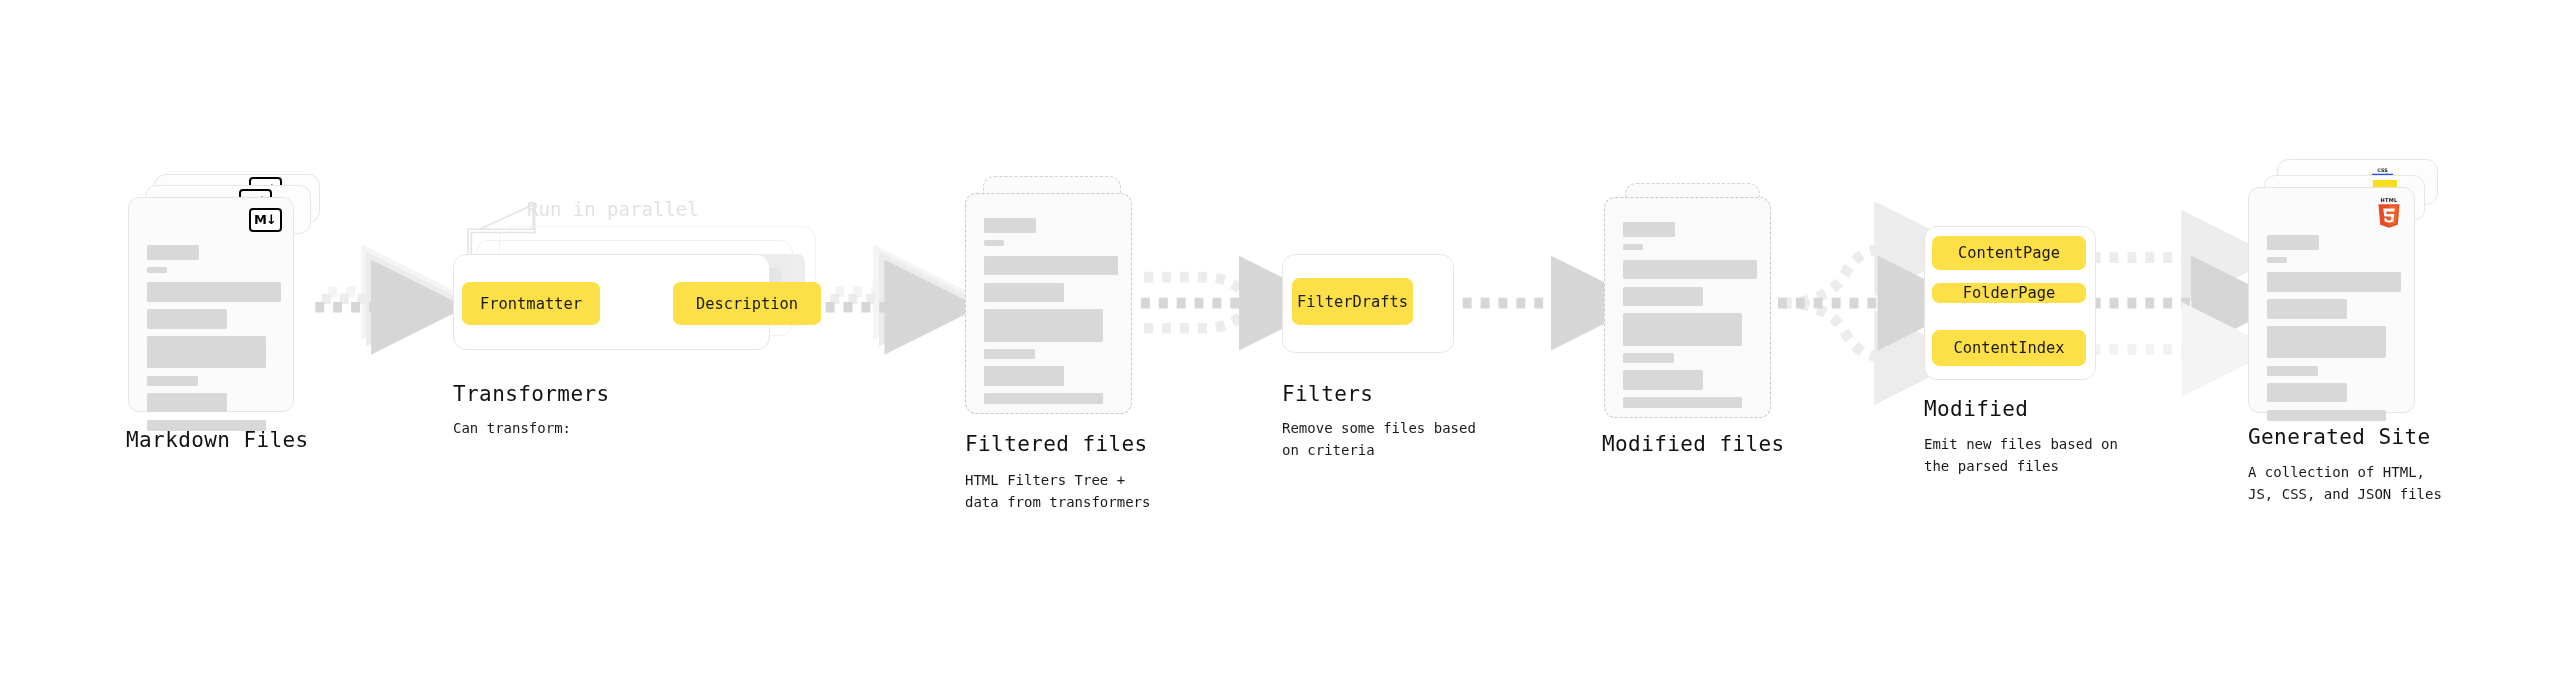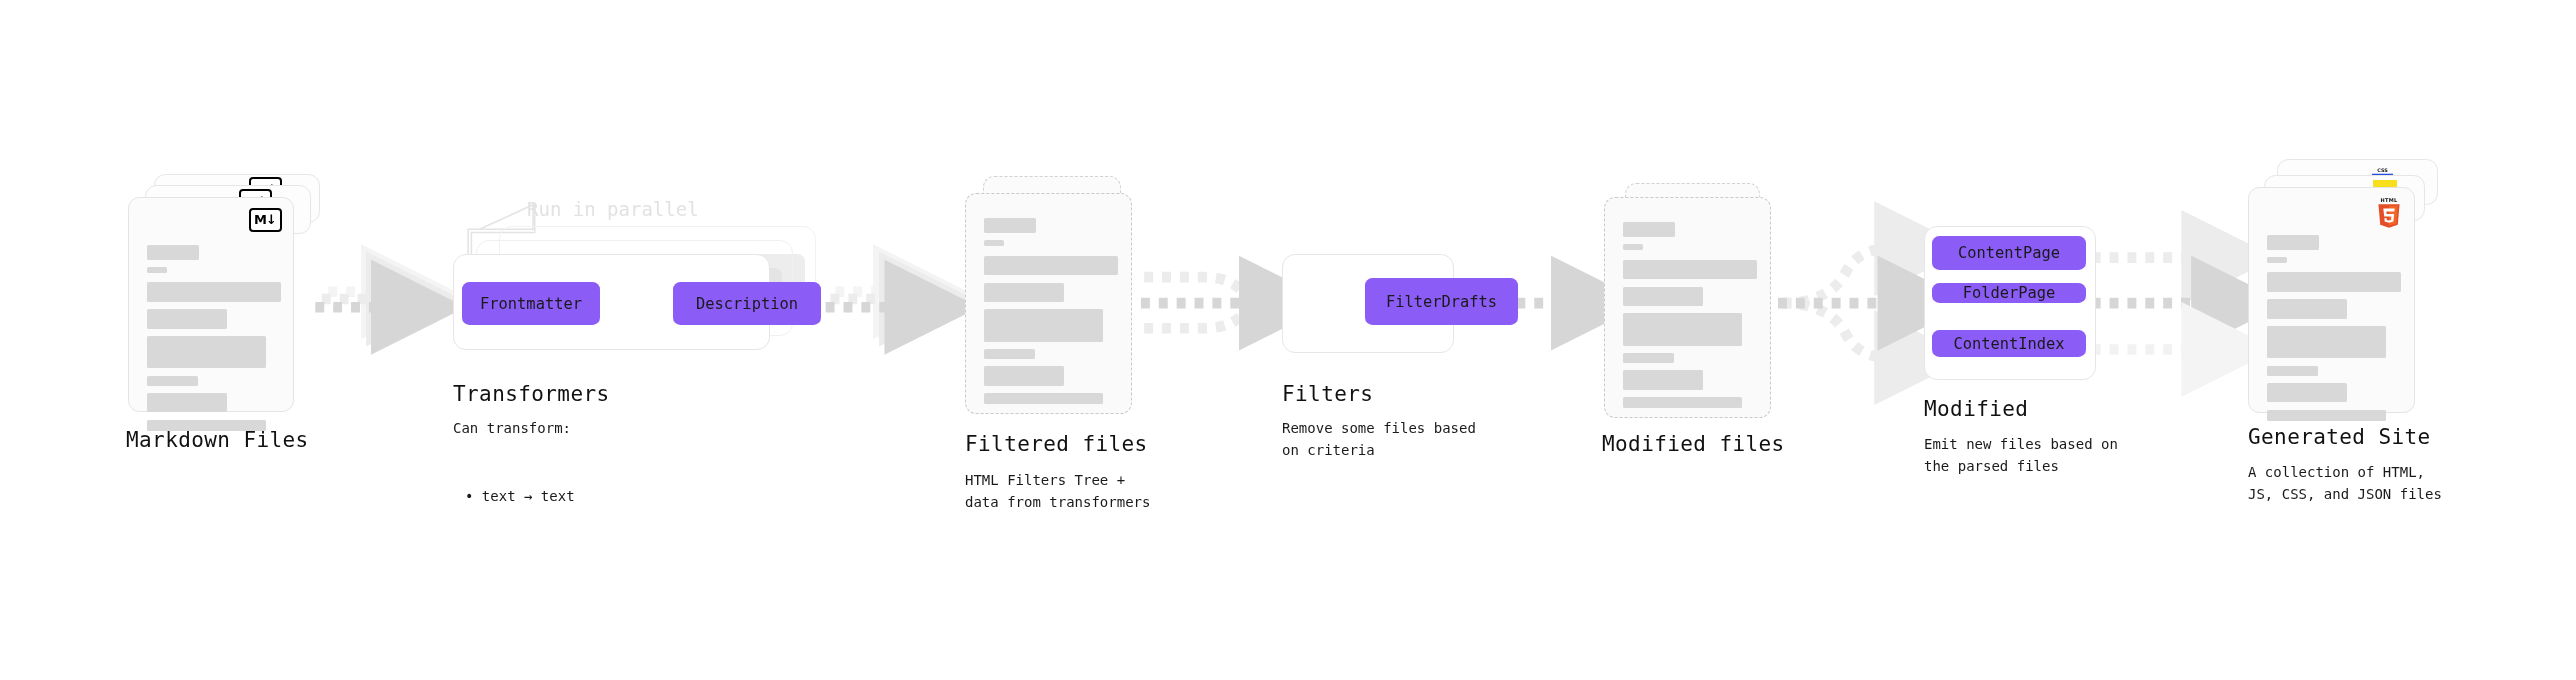--- a/index.html
+++ b/index.html
@@ -56,21 +56,21 @@
   .groupbox{
     position:absolute;
     border:1.6px solid #e6e6e6;
     border-radius:13px;
     background:#ffffff;
     box-sizing:border-box;
   }
   .groupbox.ghost{background:transparent;border-color:#f0f0f0;}
   .chip{
     position:absolute;
-    background:#8b5cf6;
+    background:#fde047;
     border-radius:7.3px;
     display:flex;align-items:center;justify-content:center;
     font-size:15.4px;color:#1a1a1a;
     white-space:nowrap;
     letter-spacing:0px;
   }
   .chip.ghost1{background:#e4e4e4;color:transparent;}
   .chip.ghost2{background:#ededed;color:transparent;}
 
   
@@ -202,23 +202,20 @@
     </svg>
 
     <div class="groupbox" style="left:453px;top:254px;width:317px;height:96px;"></div>
     <div class="chip" style="left:462px;top:282px;width:138px;height:43px;">Frontmatter</div>
     <div class="chip" style="left:673px;top:282px;width:148px;height:43px;">Description</div>
 
     <div class="title" style="left:453px;top:382px;">Transformers</div>
 
     <div class="caption" style="left:453px;top:418px;">Can transform:</div>
     <div class="caption list" style="left:465px;top:440px;">
-      <div>
-        <span>•&nbsp;</span><span>text → text</span>
-      </div>
     </div>
   </div>
 
   <div>
     <div class="sheet dashed" style="left:983px;top:176px;width:138px;height:41px;"></div>
     <div class="doc dashed" style="left:965px;top:193px;width:167px;height:221px;">
       <div class="lines" style="top:24.4px;">
         <div class="ln" style="width:52px;height:14.6px;"></div>
         <div class="ln" style="width:19.5px;height:5.7px;margin-bottom:9.8px;"></div>
         <div class="ln" style="width:134px;height:19.5px;"></div>
@@ -229,21 +226,21 @@
         <div class="ln" style="width:119px;height:11.4px;"></div>
       </div>
     </div>
     <div class="title" style="left:965px;top:432px;">Filtered files</div>
     <div class="caption" style="left:965px;top:470px;">HTML Filters Tree +
 data from transformers</div>
   </div>
 
   <div>
     <div class="groupbox" style="left:1282px;top:254px;width:172px;height:99px;"></div>
-    <div class="chip" style="left:1365px;top:278px;width:153px;height:47px;text-align:right;">FilterDrafts</div>
+    <div class="chip" style="left:1292px;top:278px;width:121px;height:47px;text-align:right;">FilterDrafts</div>
     <div class="title" style="left:1282px;top:382px;">Filters</div>
     <div class="caption" style="left:1282px;top:418px;">Remove some files based
 on criteria</div>
   </div>
 
   <div>
     <div class="sheet dashed" style="left:1625px;top:183px;width:135px;height:39px;"></div>
     <div class="doc dashed" style="left:1604px;top:197px;width:167px;height:221px;">
       <div class="lines" style="top:24.4px;">
         <div class="ln" style="width:52px;height:14.6px;"></div>
@@ -256,21 +253,21 @@
         <div class="ln" style="width:119px;height:11.4px;"></div>
       </div>
     </div>
     <div class="title" style="left:1602px;top:432px;">Modified files</div>
   </div>
 
   <div>
     <div class="groupbox" style="left:1924px;top:226px;width:172px;height:154px;"></div>
     <div class="chip" style="left:1932px;top:236px;width:154px;height:34px;">ContentPage</div>
     <div class="chip" style="left:1932px;top:283px;width:154px;height:20px;">FolderPage</div>
-    <div class="chip" style="left:1932px;top:330px;width:154px;height:27px;">ContentIndex</div>
+    <div class="chip" style="left:1932px;top:330px;width:154px;height:36px;">ContentIndex</div>
     <div class="title" style="left:1924px;top:397px;">Modified</div>
     <div class="caption" style="left:1924px;top:434px;">Emit new files based on
 the parsed files</div>
   </div>
 
   <div>
     <div class="sheet solid" style="left:2277px;top:159px;width:161px;height:46px;"></div>
     <svg class="badge-css" style="left:2371px;top:166px;" viewBox="0 0 28 14">
       <text x="14" y="7" text-anchor="middle" font-family="DejaVu Sans, sans-serif" font-size="6" font-weight="bold" fill="#111">CSS</text>
       <rect x="1" y="9.5" width="26" height="3" fill="#264de4"></rect>

